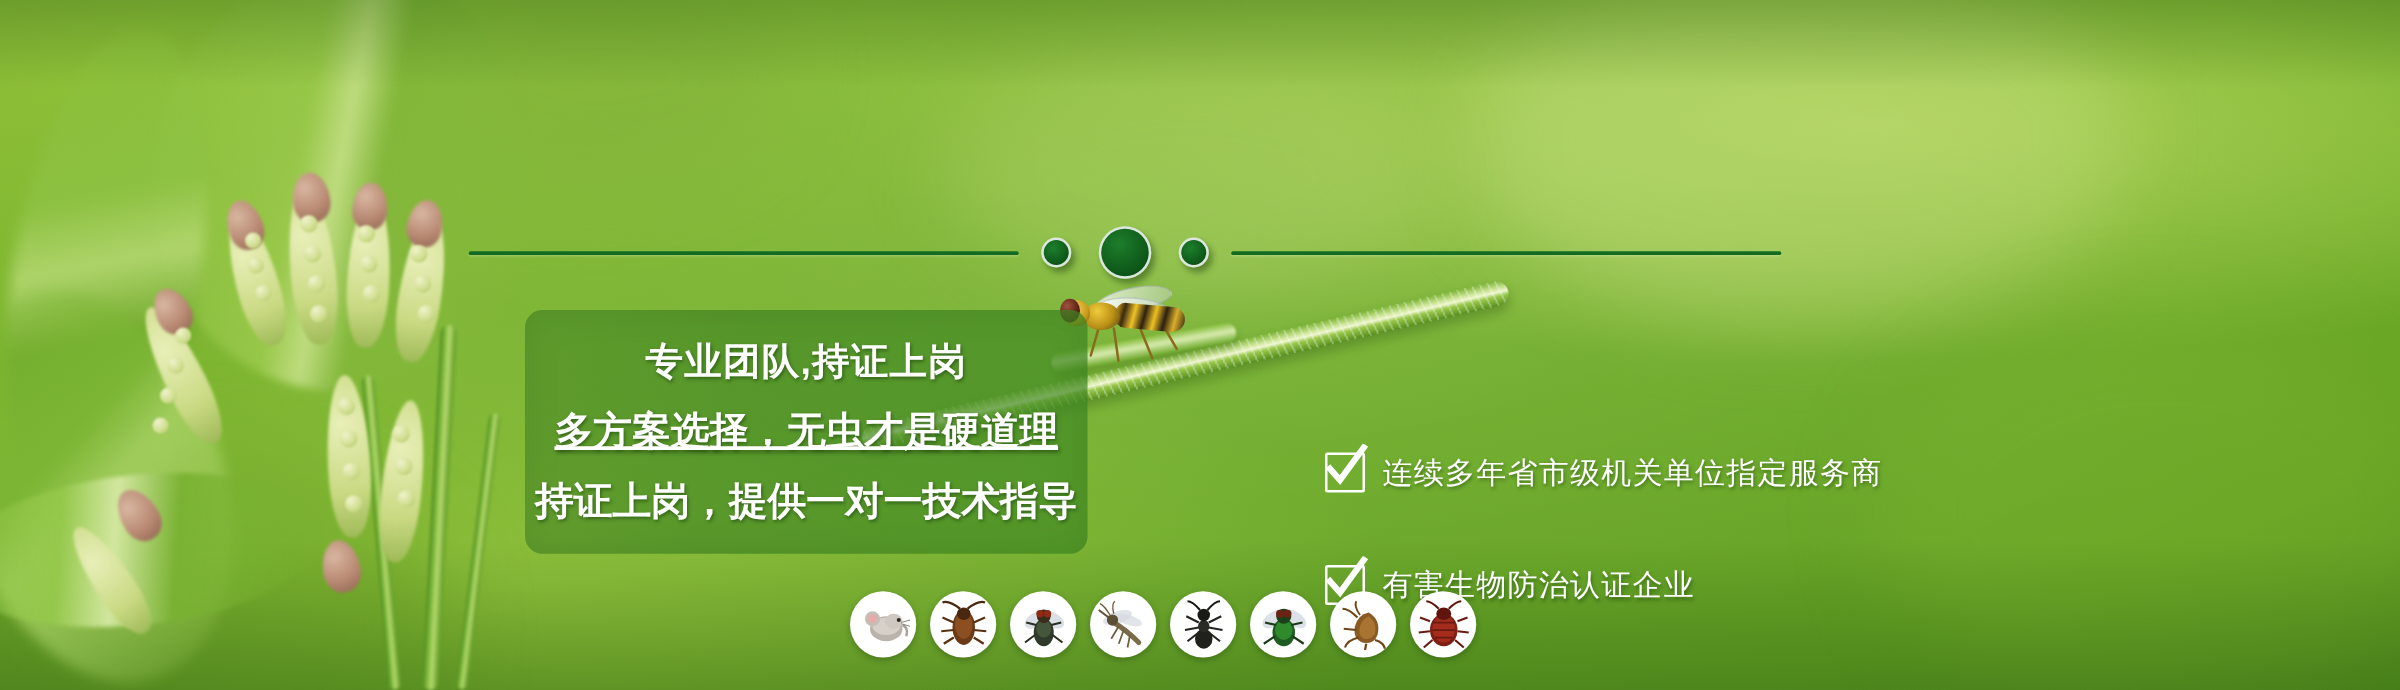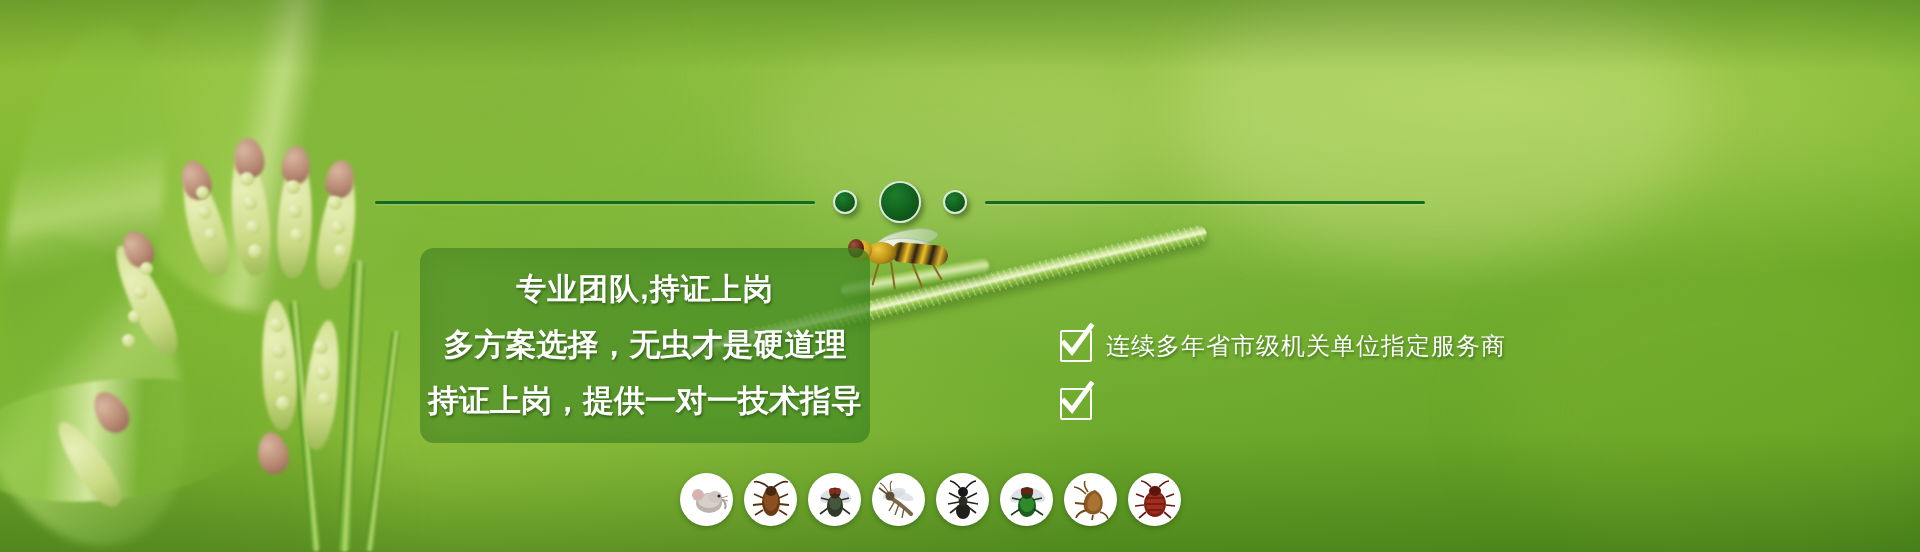--- a/index.html
+++ b/index.html
@@ -114,26 +114,26 @@
   
   #panel{position:absolute;left:420px;top:248px;width:450px;height:195px;
     border-radius:14px 14px 14px 14px;
     background:linear-gradient(100deg,rgba(56,122,32,0.46) 0%,rgba(62,131,34,0.62) 35%,rgba(68,140,36,0.72) 100%);
     box-shadow:inset 0 0 30px rgba(20,60,10,.12);}
   #panel .lines{position:absolute;inset:0;display:flex;flex-direction:column;
     align-items:center;justify-content:center;gap:14px;}
   .pline{color:#ffffff;font-weight:bold;white-space:nowrap;
     text-shadow:1px 2px 3px rgba(20,55,8,.55);}
   .pl1{font-size:30px;letter-spacing:1px;}
-  .pl2{font-size:31px;letter-spacing:0px;}
+  .pl2{font-size:31px;letter-spacing:0px;text-decoration:underline;}
   .pl3{font-size:31px;letter-spacing:0px;}
 
   
   #checks{position:absolute;left:1060px;top:330px;display:flex;flex-direction:column;gap:26px;}
-  .chk-row{display:flex;align-items:center;gap:14px;}
+  .chk-row{display:flex;align-items:center;gap:14px;margin-top:32px;}
   .chk-box{position:relative;width:28px;height:28px;border:2px solid #ffffff;border-radius:2px;flex:0 0 auto;}
   .chk-box svg{position:absolute;left:-4px;top:-9px;}
   .chk-label{color:#ffffff;font-size:24px;letter-spacing:1px;white-space:nowrap;
     text-shadow:1px 2px 3px rgba(20,55,8,.5);}
 
   
   #pests{position:absolute;left:680px;top:473px;display:flex;gap:11px;}
   .pest{width:53px;height:53px;border-radius:50%;background:#ffffff;
     box-shadow:0 2px 5px rgba(20,55,8,.35);position:relative;overflow:hidden;
     display:flex;align-items:center;justify-content:center;}
@@ -251,20 +251,21 @@
           </svg>
       </span>
       <span class="chk-label">连续多年省市级机关单位指定服务商</span>
     </div>
     <div class="chk-row">
       <span class="chk-box">
         <svg width="38" height="38" viewBox="0 0 38 38">
             <path d="M6 20 L14 29 L33 3" fill="none" stroke="#ffffff" stroke-width="5" stroke-linecap="square"></path>
           </svg>
       </span>
+      <span class="chk-label">有害生物防治认证企业</span>
     </div>
   </div>
 
   <div id="pests">
 
     <div class="pest">
       <svg width="44" height="44" viewBox="0 0 44 44">
         <ellipse cx="24" cy="25" rx="13" ry="10" fill="#b9b3ac"></ellipse>
         <ellipse cx="24" cy="23" rx="11" ry="7" fill="#d6d0c8"></ellipse>
         <circle cx="13" cy="17" r="6" fill="#c4beb6"></circle>

